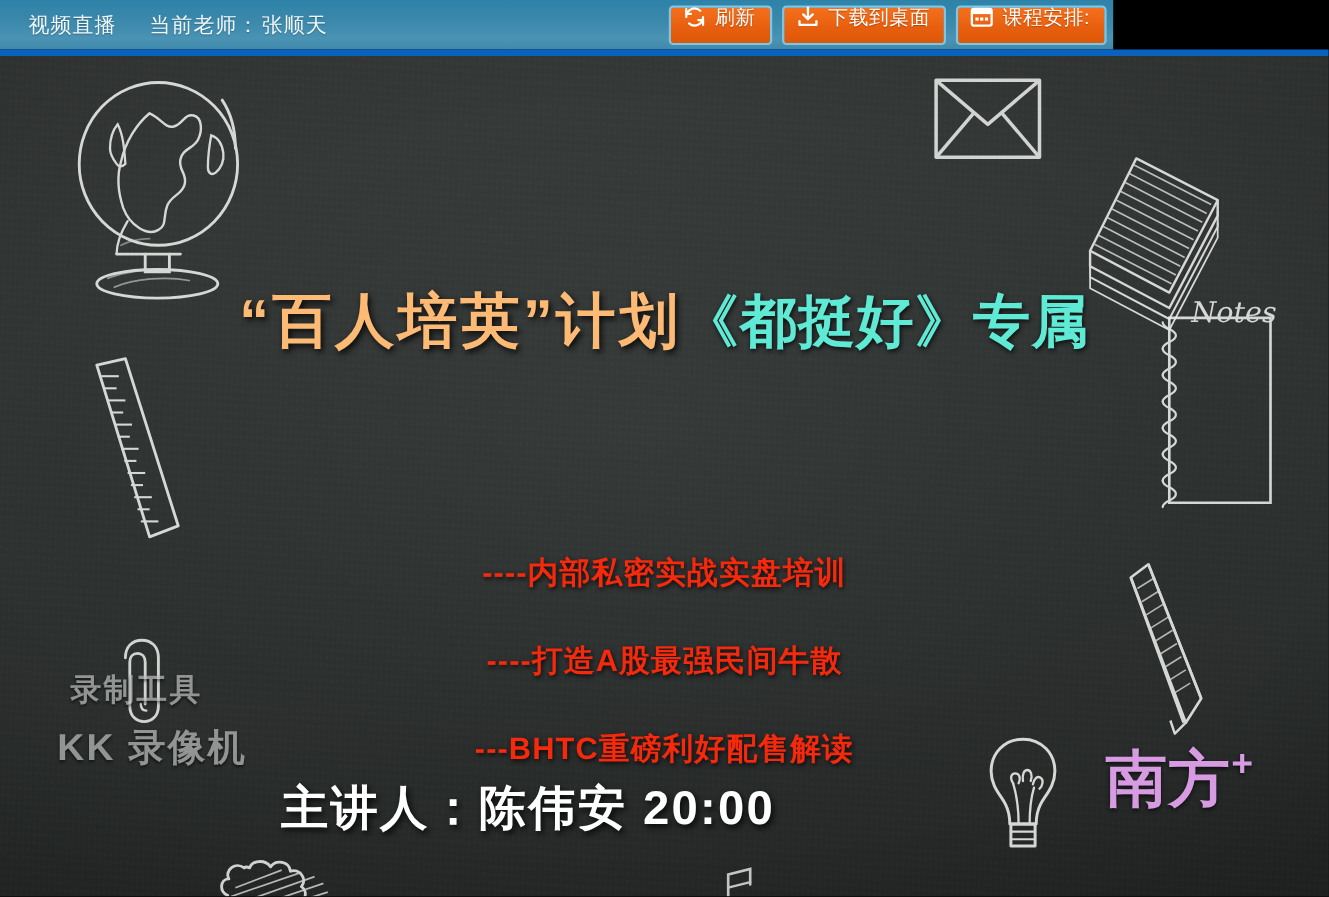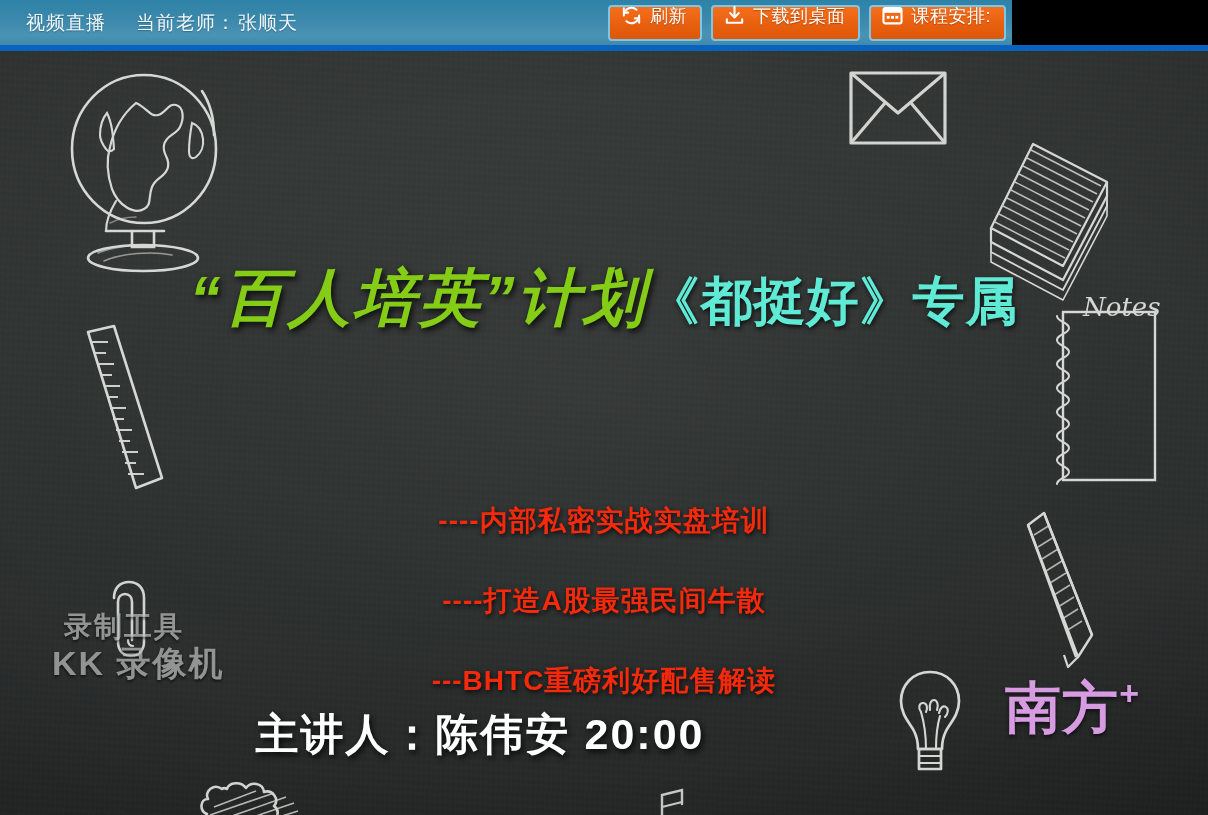--- a/index.html
+++ b/index.html
@@ -102,27 +102,26 @@
   
   #title-row {
     position: absolute;
     left: 0; top: 205px;
     width: 1208px;
     display: flex;
     align-items: baseline;
     justify-content: center;
   }
   #title-main {
-    color: #84cc16;
-    font-size: 62px;
+    color: #fdba74;
+    font-size: 54px;
     font-weight: bold;
     letter-spacing: 3px;
     text-shadow: 2px 3px 6px rgba(0,0,0,.85);
     white-space: nowrap;
-    font-style: italic;
   }
   #title-sub {
     color: #5eead4;
     font-size: 52px;
     font-weight: bold;
     letter-spacing: 1px;
     margin-left: 0;
     text-shadow: 1px 2px 5px rgba(0,0,0,.8);
     white-space: nowrap;
   }
@@ -158,21 +157,21 @@
   #kk-watermark {
     position: absolute;
     left: 52px; top: 562px;
     line-height: 1;
     color: #b9bcba;
     opacity: .72;
     text-shadow: 0 2px 3px rgba(0,0,0,.8);
     pointer-events: none;
   }
   #kk-line1 { font-size: 28px; font-weight: bold; letter-spacing: 2px; margin-left: 12px; }
-  #kk-line2 { font-size: 34px; font-weight: bold; letter-spacing: 2px; margin-top: 5px; }
+  #kk-line2 { font-size: 34px; font-weight: bold; letter-spacing: 2px; margin-top: 22px; }
   #nanfang-watermark {
     position: absolute;
     left: 1005px; top: 620px;
     color: #f0abfc;
     opacity: .88;
     font-size: 56px;
     font-weight: bold;
     font-family: Liberation Mono, monospace;
     letter-spacing: 1px;
     text-shadow: 0 2px 4px rgba(0,0,0,.75);
@@ -274,21 +273,21 @@
             <path d="M30 46 100 82"></path>
             <path d="M26 54 96 90"></path>
           <path d="M22 62 92 98"></path>
             <path d="M18 70 88 106"></path>
             <path d="M14 78 84 114"></path>
           <path d="M10 86 80 122"></path>
         </g>
       </svg>
     </div>
 
-    <div class="doodle" style="left:1045px; top:239px;">
+    <div class="doodle" style="left:1045px; top:216px;">
       <svg width="130" height="200" viewBox="0 0 130 200" fill="none" stroke="#e8eae7" stroke-width="2.4" stroke-linecap="round" opacity=".9">
         <path d="M18 22h92v168H18z"></path>
         <g stroke-width="2">
           <path d="M12 26c0 6 12 6 12 12s-12 6-12 12"></path>
           <path d="M12 50c0 6 12 6 12 12s-12 6-12 12"></path>
           <path d="M12 74c0 6 12 6 12 12s-12 6-12 12"></path>
           <path d="M12 98c0 6 12 6 12 12s-12 6-12 12"></path>
           <path d="M12 122c0 6 12 6 12 12s-12 6-12 12"></path>
           <path d="M12 146c0 6 12 6 12 12s-12 6-12 12"></path>
           <path d="M12 170c0 6 12 6 12 12s-12 6-12 12"></path>

